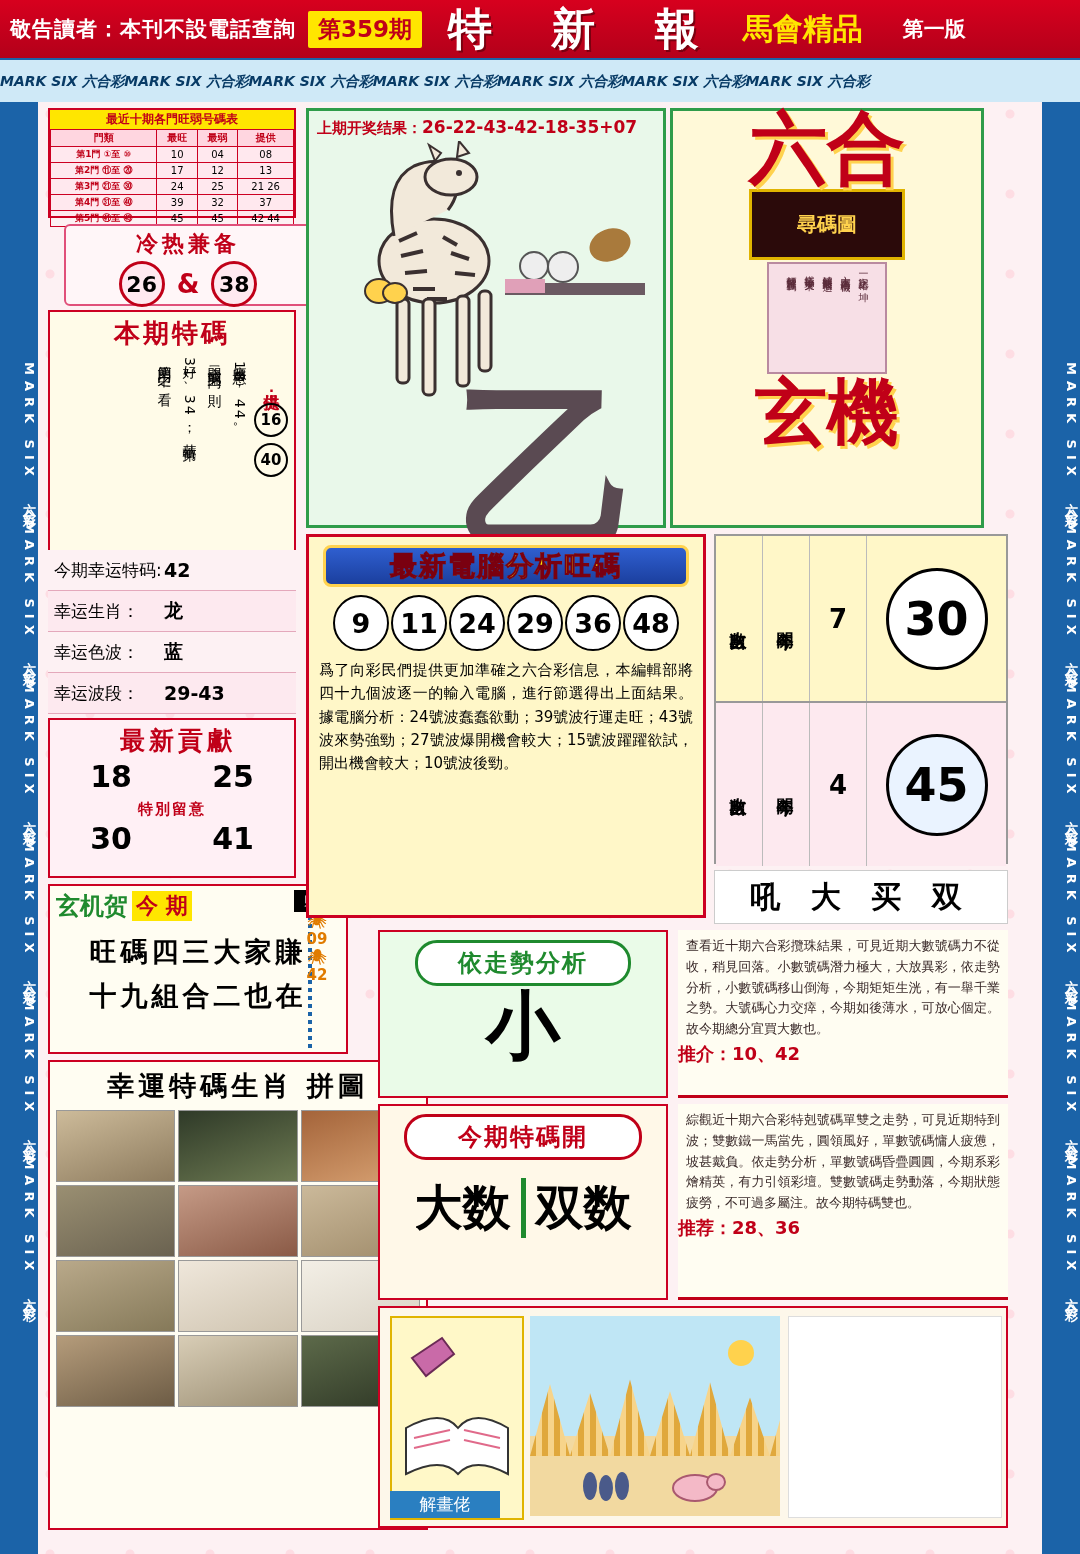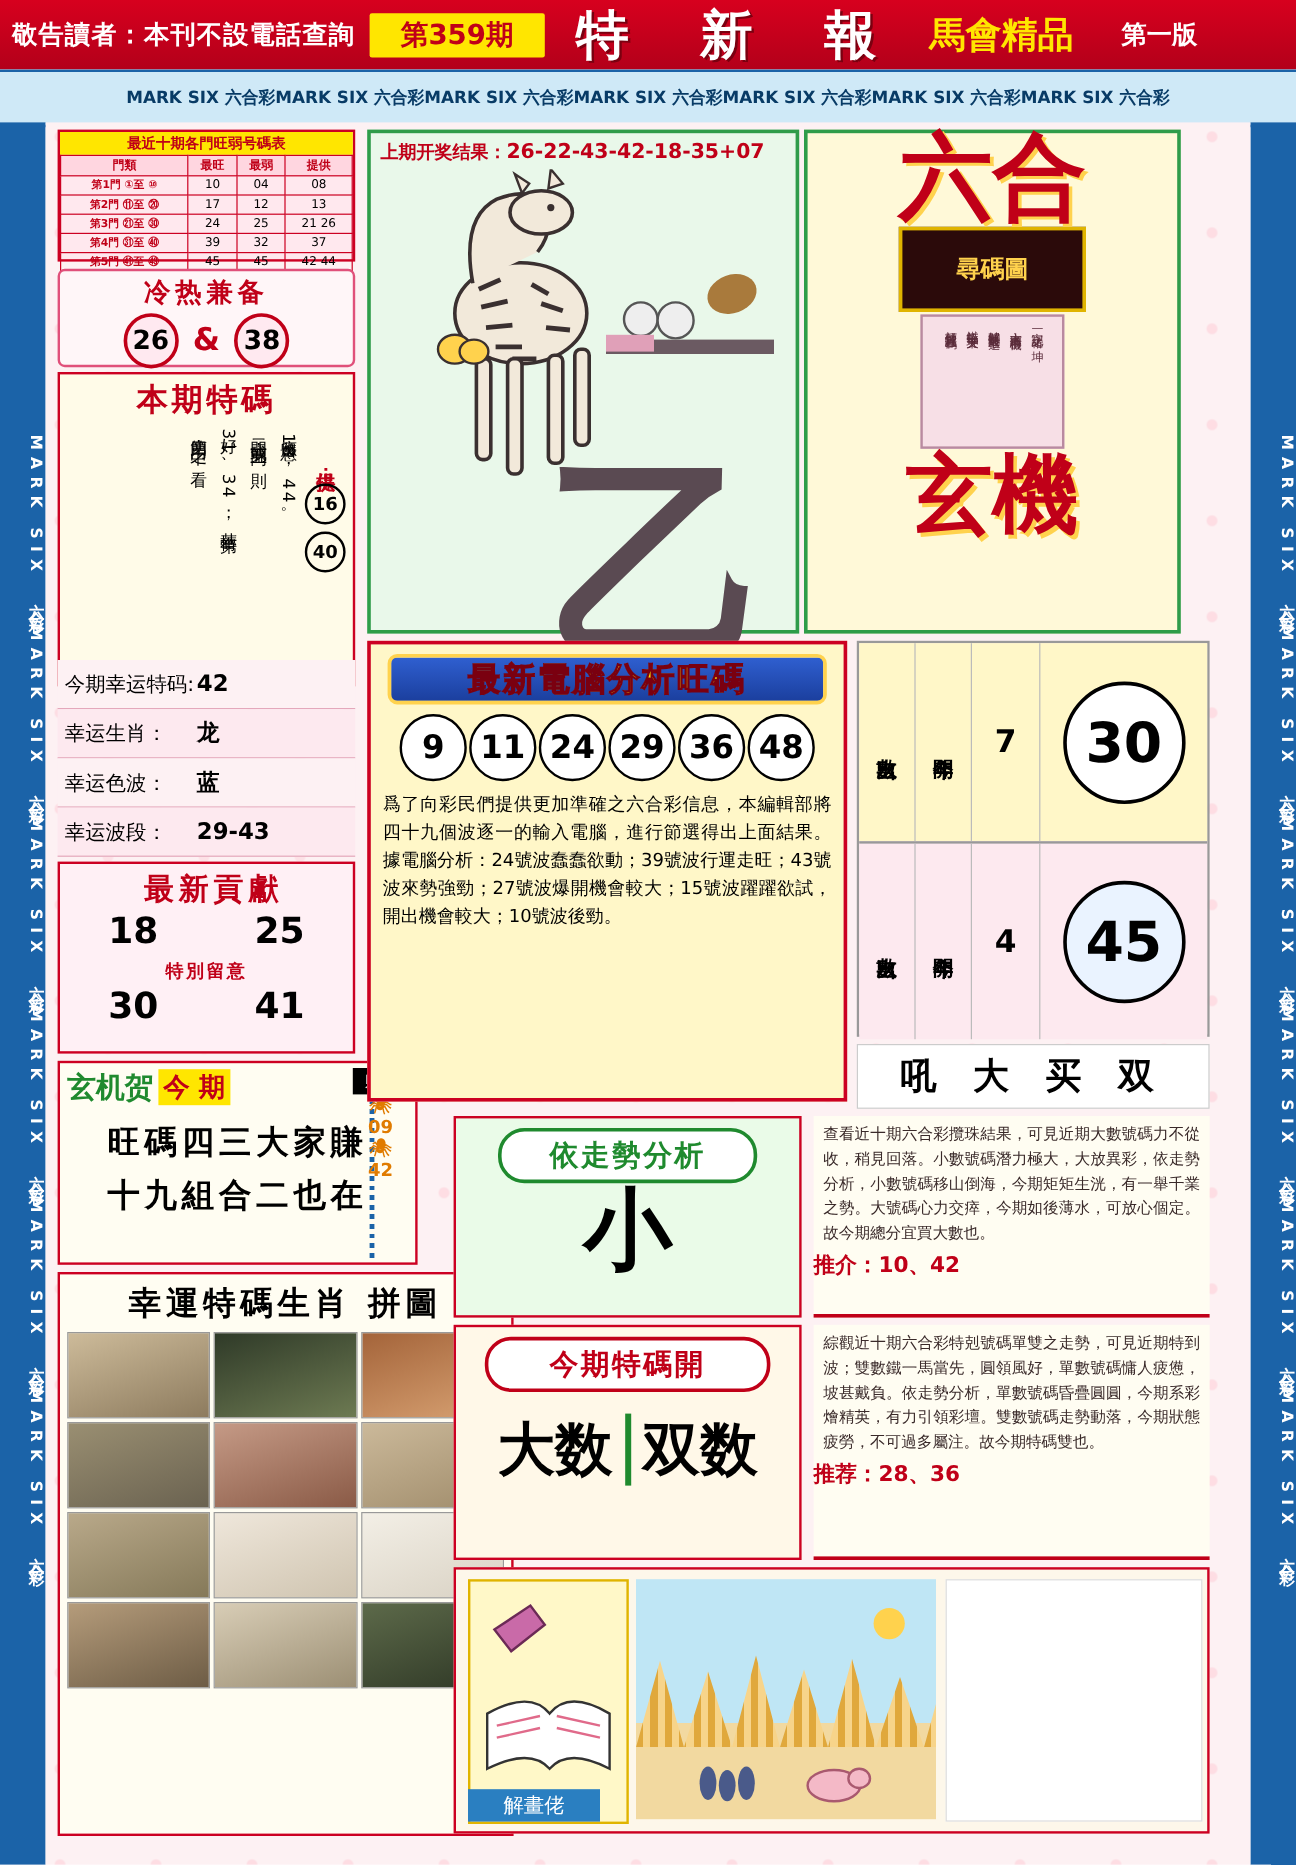--- a/index.html
+++ b/index.html
@@ -16,34 +16,34 @@
   .topbar{
     position:absolute;left:0;top:0;width:1080px;height:58px;
     background:linear-gradient(#d7001e,#b3001a);
     display:flex;align-items:center;
   }
   .topbar .notice{
     color:#fff;font-size:21px;font-weight:bold;margin-left:10px;letter-spacing:1px;
   }
   .topbar .issue{
     background:#ffe600;color:#c00018;font-weight:bold;font-size:23px;
-    padding:3px 26px;margin-left:12px;border-radius:2px;
+    padding:3px 10px;margin-left:12px;border-radius:2px;
   }
   .topbar .bigtitle{
     color:#fff;font-size:44px;font-weight:bold;letter-spacing:22px;
     margin-left:26px;text-shadow:2px 2px 0 #7a0010;
   }
   .topbar .sub{color:#ffe600;font-size:30px;font-weight:bold;margin-left:22px;}
   .topbar .edition{color:#ffffff;font-size:21px;font-weight:bold;margin-left:40px;}
 
   
   .strip{
     position:absolute;left:0;top:58px;width:1080px;height:44px;
     background:#cfe9f7;border-top:2px solid #1b63a8;border-bottom:2px solid #1b63a8;
-    display:flex;align-items:center;justify-content:center;
+    display:flex;align-items:center;justify-content:flex-start;font-style:italic;
   }
   .strip .item{font-size:14px;color:#083b66;font-weight:bold;white-space:nowrap;}
 
   
   .rail{
     position:absolute;top:102px;width:38px;height:1452px;
     background:#1b63a8;color:#fff;
     writing-mode:vertical-rl;
     font-size:13px;font-weight:bold;letter-spacing:6px;
     text-align:center;padding-top:10px;box-sizing:border-box;
@@ -72,21 +72,21 @@
 
   
   .statTable{left:10px;top:6px;width:248px;height:110px;background:#ffe8ee;border:2px solid #cc0022;}
   .statTable .cap{background:#ffe600;color:#c00018;font-weight:bold;font-size:12px;text-align:center;padding:1px 0;}
   .statTable table{width:100%;border-collapse:collapse;font-size:10px;}
   .statTable th{background:#ffd6e0;color:#c00018;border:1px solid #cc0022;padding:1px;}
   .statTable td{border:1px solid #cc0022;text-align:center;padding:1px;color:#000;}
   .statTable td.l{color:#c00018;font-weight:bold;white-space:nowrap;font-size:9px;}
 
   
-  .coldhot{left:10px;top:122px;width:248px;height:82px;background:#fff6f8;border:2px solid #e0507a;border-radius:6px;}
+  .coldhot{left:26px;top:122px;width:248px;height:82px;background:#fff6f8;border:2px solid #e0507a;border-radius:6px;}
   .coldhot .t{color:#c00018;font-size:22px;font-weight:bold;text-align:center;margin-top:3px;letter-spacing:4px;}
   .coldhot .nums{display:flex;align-items:center;justify-content:center;gap:12px;margin-top:2px;}
   .coldhot .cir{width:40px;height:40px;border:3px solid #c00018;border-radius:50%;display:flex;align-items:center;justify-content:center;font-size:22px;font-weight:bold;color:#000;background:#ffe9f0;}
   .coldhot .amp{font-size:26px;font-weight:bold;color:#c00018;}
 
   
   .special{left:10px;top:208px;width:248px;height:262px;background:#fffbe8;border:2px solid #cc0022;}
   .special .hdr{color:#c00018;font-size:26px;font-weight:bold;text-align:center;letter-spacing:3px;margin-top:4px;}
   .special .body{display:flex;justify-content:flex-end;gap:4px;padding:4px 6px 0 6px;height:200px;}
   .special .col{writing-mode:vertical-rl;font-size:14px;line-height:1.5;color:#000;letter-spacing:2px;}

